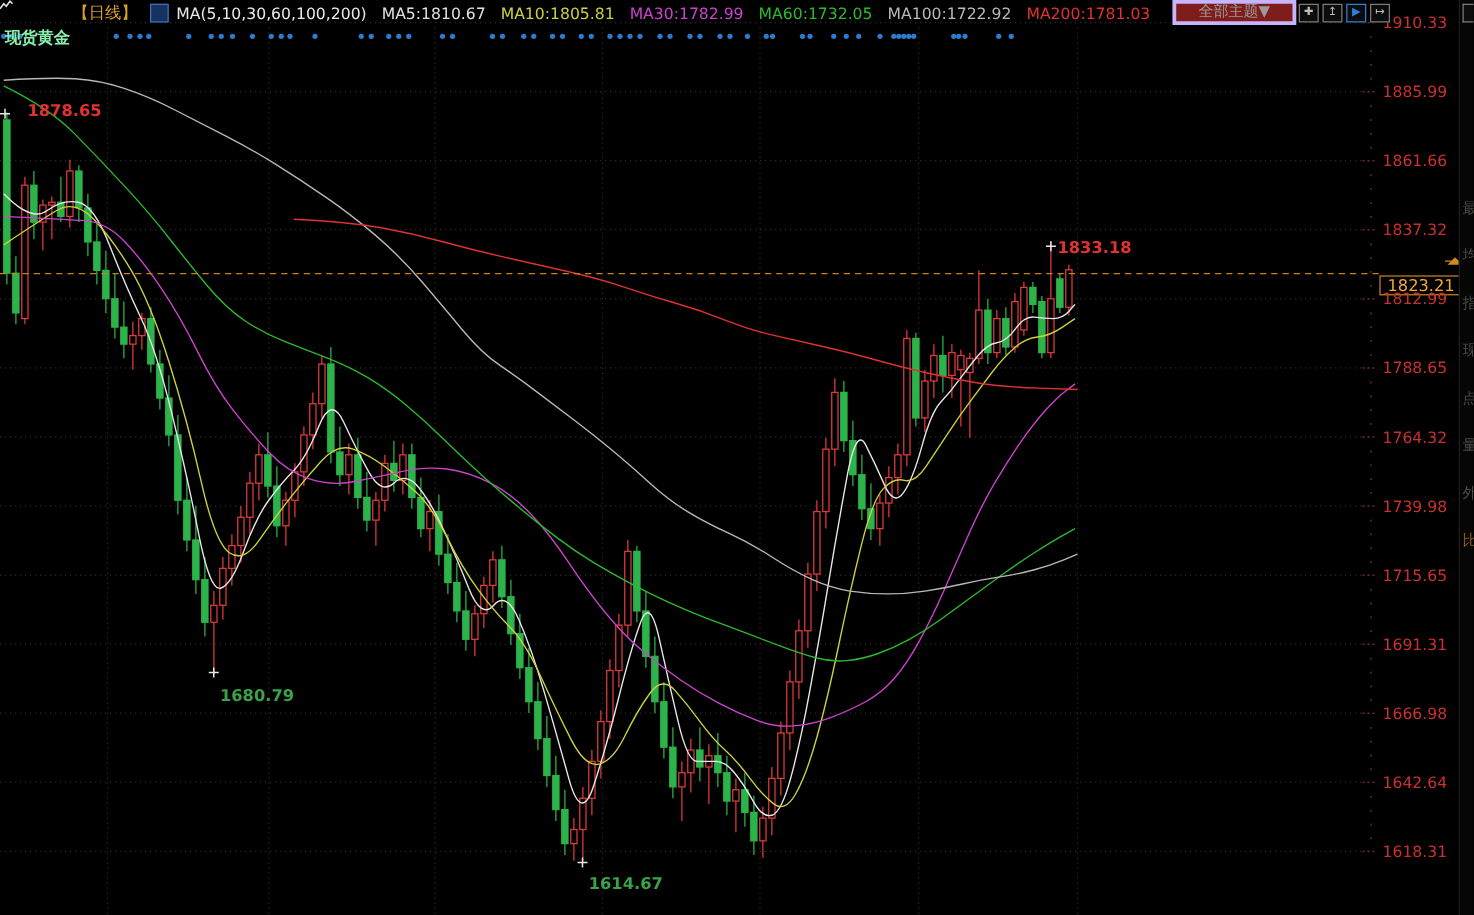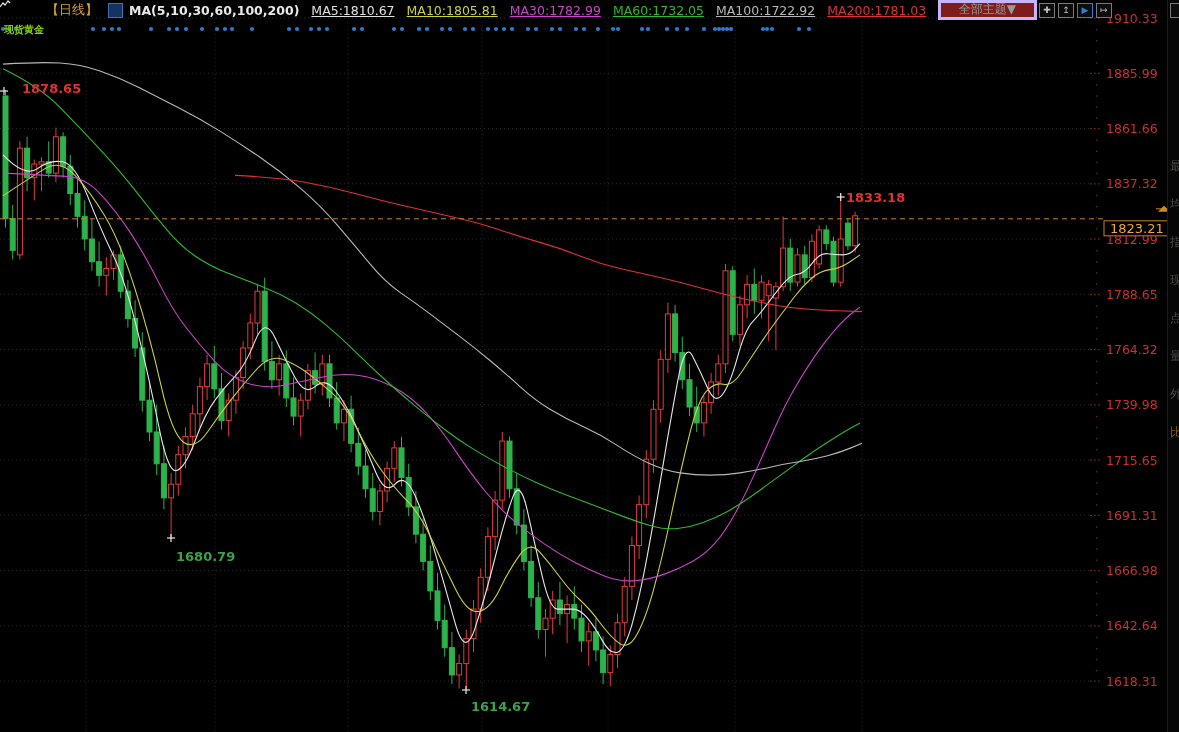--- a/index.html
+++ b/index.html
@@ -1,26 +1,26 @@
 <!DOCTYPE html>
 <html><head>
 <meta charset="utf-8">
 <style>
   html,body{margin:0;padding:0;background:#000;width:1179px;height:732px;overflow:hidden;
     font-family:"DejaVu Sans","Liberation Sans",sans-serif;}
   #stage{position:relative;width:1179px;height:732px;background:#000;}
   
   #header{position:absolute;left:0;top:0;width:1179px;height:20px;z-index:5;
     display:flex;align-items:center;font-size:12.5px;white-space:nowrap;}
-  #symbol{color:#84cc16;font-weight:bold;margin-left:4px;font-size:10px;margin-top:40px;}
+  #symbol{color:#86efac;font-weight:bold;margin-left:4px;font-size:13px;margin-top:40px;}
   #period{color:#d9a02a;font-weight:normal;margin-left:2px;font-size:13px;}
   #chart-ico{width:13px;height:13px;background:#14335e;border:1px solid #3f6fb5;margin-left:10px;
     display:inline-flex;align-items:center;justify-content:center;}
-  #ma-params{color:#e8e8e8;margin-left:6px;font-weight:bold;}
-  .ma-item{margin-left:12px;text-decoration:underline;}
+  #ma-params{color:#e8e8e8;margin-left:6px;}
+  .ma-item{margin-left:12px;}
   #spacer{flex:1;}
   #theme-btn{color:#9a9a9a;border:3px solid #c4b5fd;background:#7f1d1d;height:14px;line-height:13px;
     padding:0 18px;font-size:12px;margin-right:2px;cursor:default;}
   .tool-ico{width:14px;height:13px;border:1px solid #7a7a7a;background:#0c0c0c;color:#c0c0c0;
     font-size:9px;line-height:12px;text-align:center;margin-right:3px;}
   .tool-ico.active{border-color:#2f7fd6;color:#2f7fd6;}
   #corner-ico{width:8px;height:13px;border:1px solid #7a7a7a;border-right:none;background:#0c0c0c;margin-left:55px;}
   
   #rstrip{position:absolute;right:0;top:0;width:11px;height:732px;background:#060606;
     border-left:1px solid #1d1d1d;overflow:hidden;z-index:4;}

